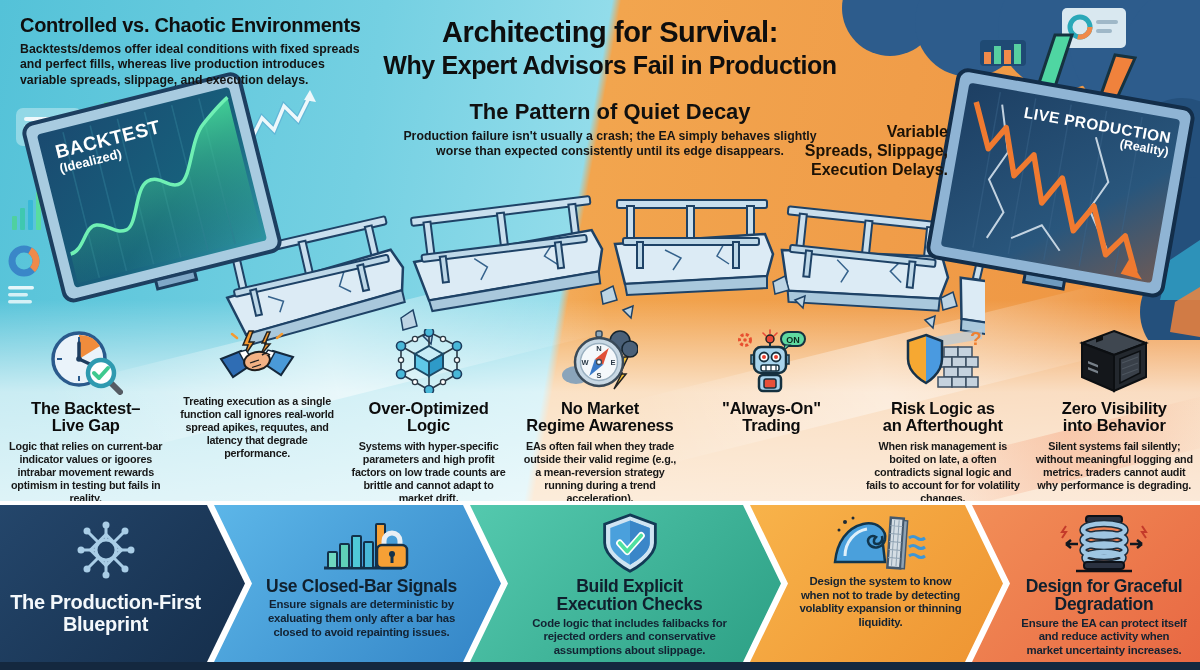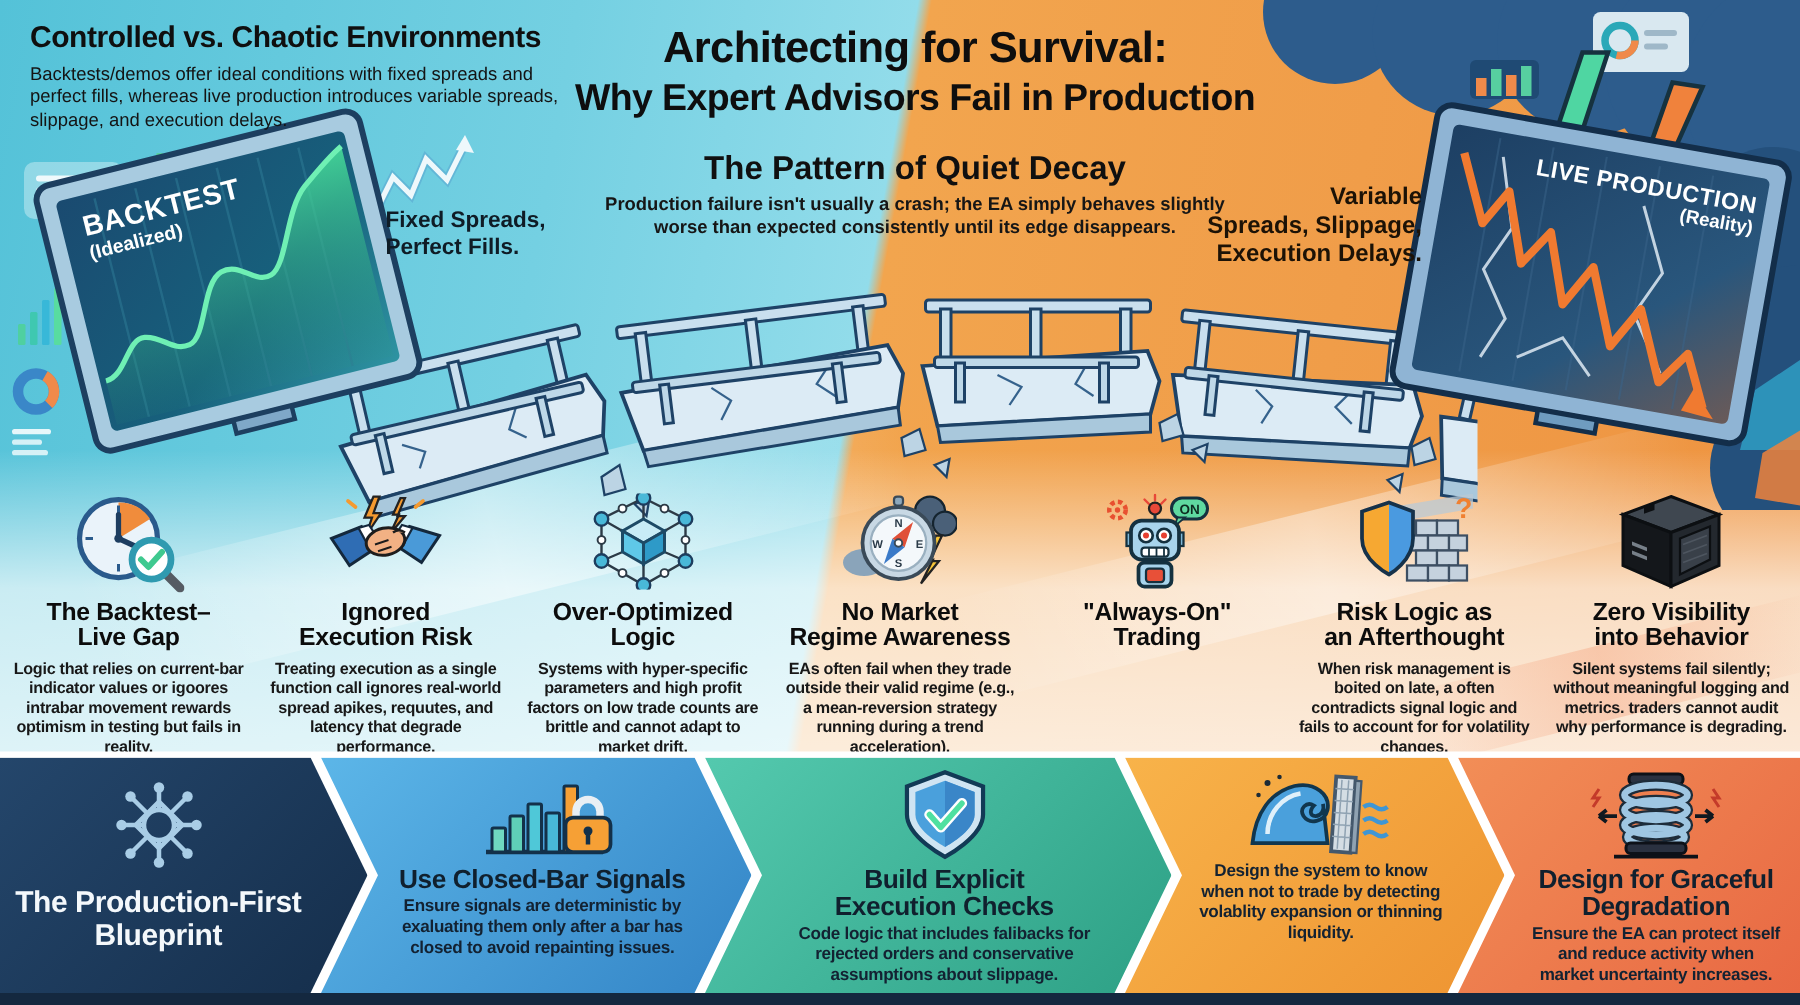--- a/index.html
+++ b/index.html
@@ -13,21 +13,21 @@
     background:linear-gradient(to bottom,rgba(255,255,255,0) 0%,rgba(255,255,255,.68) 45%,rgba(255,255,255,.8) 100%);}
   .streak{position:absolute;transform:rotate(-14deg);pointer-events:none;
     background:linear-gradient(to right,rgba(255,255,255,0),rgba(255,255,255,.5),rgba(255,255,255,0));}
   .streak.s1{left:50px;top:320px;width:560px;height:80px;}
   .streak.s2{left:620px;top:340px;width:520px;height:70px;opacity:.8;}
   .streak.s3{left:920px;top:430px;width:300px;height:50px;
     background:linear-gradient(to right,rgba(244,150,110,0),rgba(244,150,110,.35),rgba(244,150,110,0));}
   
   .hdr-left{left:20px;top:14px;width:352px;}
   .hdr-left h1{margin:0;font-size:20px;letter-spacing:-.3px;color:#0f0f0f;}
-  .hdr-left p{margin:5px 0 10px;font-size:12.3px;font-weight:normal;line-height:1.26;color:#141414;}
+  .hdr-left p{margin:5px 0 10px;font-size:12.3px;font-weight:bold;line-height:1.26;color:#141414;}
   .main-title{left:345px;top:16px;width:530px;text-align:center;}
   .main-title .l1{font-size:29px;font-weight:bold;letter-spacing:-.4px;color:#0e0e0e;}
   .main-title .l2{font-size:25px;font-weight:bold;letter-spacing:-.4px;color:#0e0e0e;margin-top:2px;}
   .pattern{left:390px;top:99px;width:440px;text-align:center;}
   .pattern .pt{font-size:22px;font-weight:bold;color:#101010;}
   .pattern .pd{font-size:12.3px;font-weight:bold;line-height:1.25;margin-top:4px;color:#161616;}
   .cap-left{left:257px;top:138px;font-size:15px;font-weight:bold;line-height:1.2;color:#0f1c26;}
   .cap-right{left:790px;top:122px;width:158px;text-align:right;font-size:16px;font-weight:bold;line-height:1.2;color:#1c1206;}
   
   .monitor{z-index:5;}
@@ -289,24 +289,20 @@
     <p>Backtests/demos offer ideal conditions with fixed spreads and perfect fills, whereas live production introduces variable spreads, slippage, and execution delays.</p>
   </div>
   <div class="abs main-title" style="z-index:6">
     <div class="l1">Architecting for Survival:</div>
     <div class="l2">Why Expert Advisors Fail in Production</div>
   </div>
   <div class="abs pattern" style="z-index:6">
     <div class="pt">The Pattern of Quiet Decay</div>
     <div class="pd">Production failure isn't usually a crash; the EA simply behaves slightly worse than expected consistently until its edge disappears.</div>
   </div>
-  <div class="abs cap-left" style="z-index:6">
-    <div>Fixed Spreads,</div>
-    <div>Perfect Fills.</div>
-  </div>
   <div class="abs cap-right" style="z-index:6">
     <div>Variable</div>
     <div>Spreads, Slippage,</div>
     <div>Execution Delays.</div>
   </div>
 
   <div class="abs modes">
 
     <div class="mode">
       <div class="micon">
@@ -341,24 +337,20 @@
           <path d="M18,9 l-5,-4 M58,9 l5,-4" stroke="#f59a30" stroke-width="2.5" stroke-linecap="round"></path>
           <polygon points="2,30 22,22 32,36 14,48" fill="#2f6db4" stroke="#14283c" stroke-width="2"></polygon>
           <polygon points="74,28 54,22 44,34 62,46" fill="#4a9ad8" stroke="#14283c" stroke-width="2"></polygon>
           <polygon points="20,23 27,21 33,30 26,34" fill="#fff" stroke="#14283c" stroke-width="1.5"></polygon>
           <polygon points="56,23 49,21 43,30 50,34" fill="#fff" stroke="#14283c" stroke-width="1.5"></polygon>
           <ellipse cx="38" cy="32" rx="13" ry="9" transform="rotate(-12 38 32)" fill="#f2b184" stroke="#1d1d1d" stroke-width="2"></ellipse>
           <path d="M31,34 l9,-3 M33,38.5 l9,-3" stroke="#1d1d1d" stroke-width="1.3" fill="none"></path>
           <path d="M43,26 q4,-3 8,0" stroke="#1d1d1d" stroke-width="1.6" fill="#f2b184"></path>
         </svg>
       </div>
-      <h3>
-          <div>Ignored</div>
-          <div>Execution Risk</div>
-        </h3>
       <p>Treating execution as a single function call ignores real-world spread apikes, requutes, and latency that degrade performance.</p>
     </div>
 
     <div class="mode">
       <div class="micon">
         <svg width="72" height="64" viewBox="0 0 72 64">
           <g stroke="#2c3a46" stroke-width="1.6" fill="none">
             <polygon points="36,3 64,17 64,45 36,61 8,45 8,17"></polygon>
             <path d="M36,3 L36,17 M64,17 L50,25 M64,45 L50,39 M36,61 L36,47 M8,45 L22,39 M8,17 L22,25"></path>
           </g>

